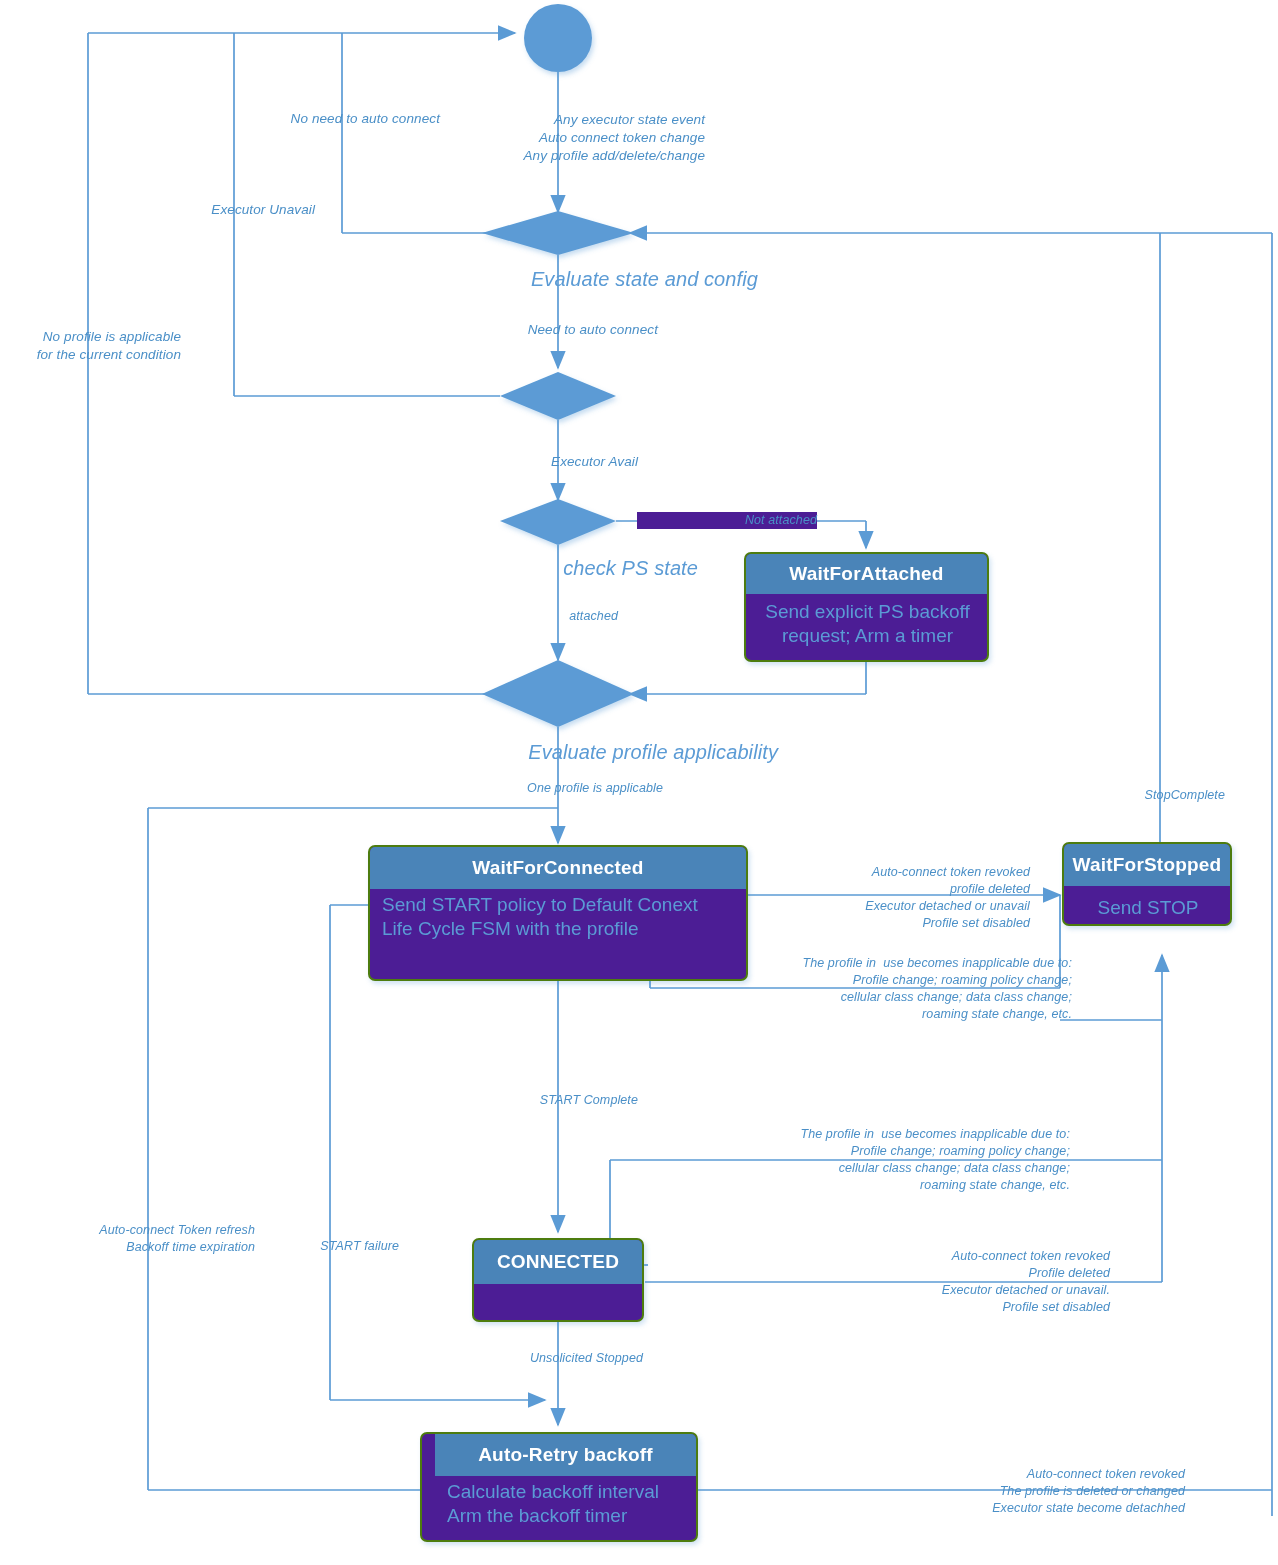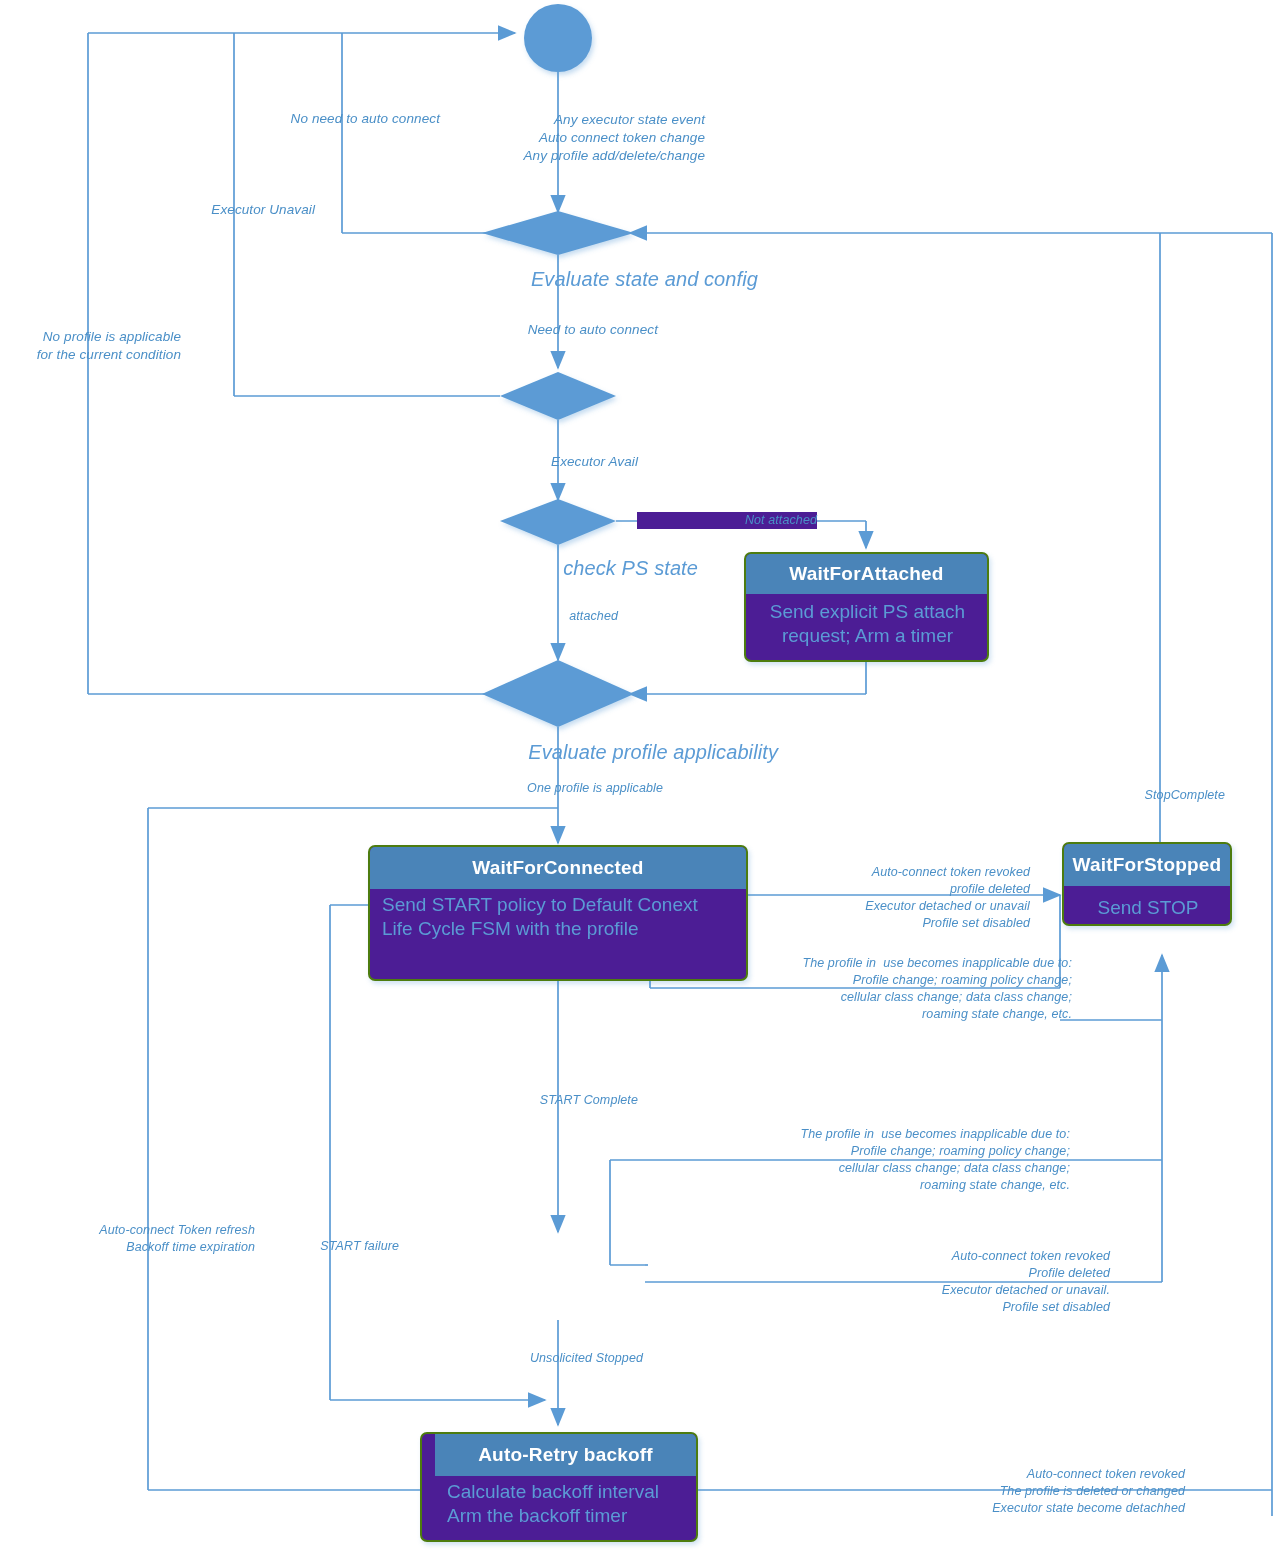--- a/index.html
+++ b/index.html
@@ -112,40 +112,46 @@
       <polygon points="558,211 634,233 558,255 482,233" fill="#5b9bd5"></polygon>
       <polygon points="558,372 616,396 558,420 500,396" fill="#5b9bd5"></polygon>
       <polygon points="558,499 616,521 558,545 500,521" fill="#5b9bd5"></polygon>
       <polygon points="558,660 634,694 558,727 482,694" fill="#5b9bd5"></polygon>
     </g>
   </svg>
 
   <div class="statebox" style="left:744px;top:552px;width:245px;height:110px;">
     <div class="hdr" style="height:40px;">WaitForAttached</div>
     <div class="bdy ctr" style="padding-top:6px;">
-      <div>Send explicit PS attach</div>
+      <div>Send explicit PS backoff</div>
       <div>request; Arm a timer</div>
     </div>
   </div>
 
   <div class="statebox" style="left:368px;top:845px;width:380px;height:136px;">
     <div class="hdr" style="height:42px;">WaitForConnected</div>
     <div class="bdy" style="padding-top:4px;">
       <div>Send START policy to Default Conext</div>
       <div>Life Cycle FSM with the profile</div>
     </div>
   </div>
 
   <div class="statebox" style="left:1062px;top:842px;width:170px;height:84px;">
     <div class="hdr" style="height:42px;">WaitForStopped</div>
     <div class="bdy ctr" style="padding-top:10px;">
       <div>Send STOP event</div>
     </div>
   </div>
 
+  <div class="statebox" style="left:472px;top:1238px;width:172px;height:84px;">
+    <div class="hdr" style="height:44px;">CONNECTED</div>
+    <div class="bdy ctr">
+      <div></div>
+    </div>
+  </div>
 
   <div class="statebox" style="left:420px;top:1432px;width:278px;height:110px;padding-left:13px;">
     <div class="hdr" style="height:42px;">Auto-Retry backoff</div>
     <div class="bdy" style="padding-top:4px;">
       <div>Calculate backoff interval</div>
       <div>Arm the backoff timer</div>
     </div>
   </div>
 
   <div class="lbl big" style="left:358px;top:266px;width:400px;">Evaluate state and config</div>

